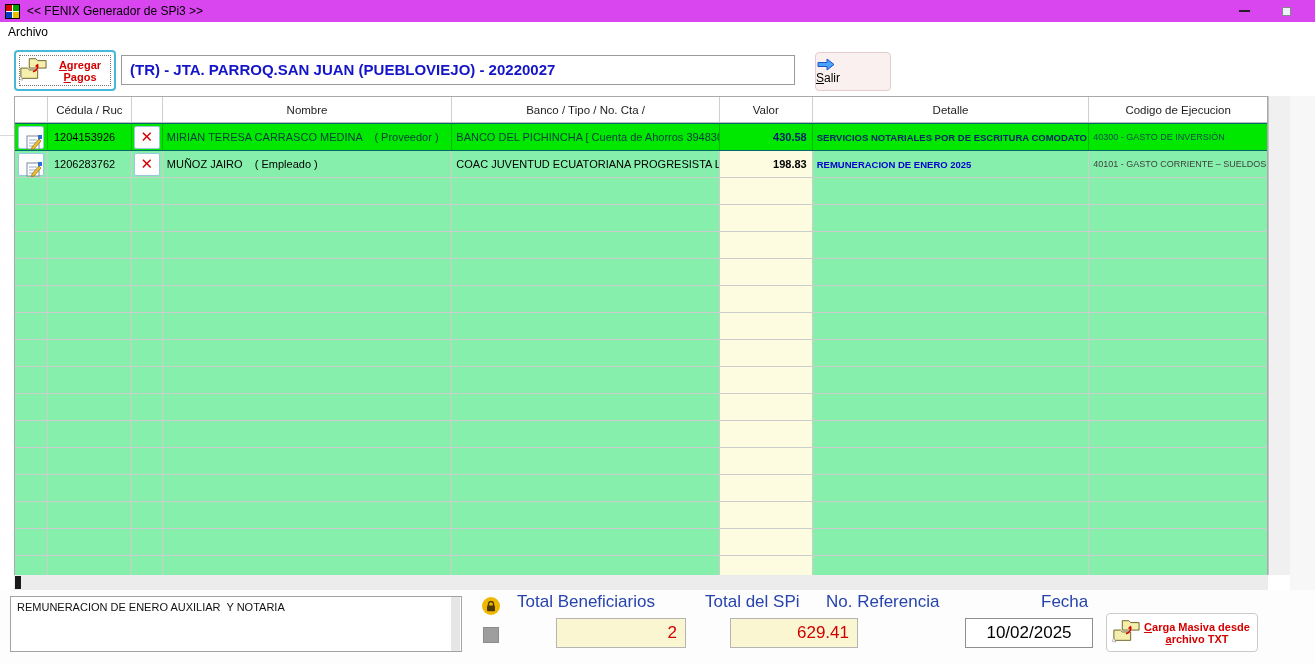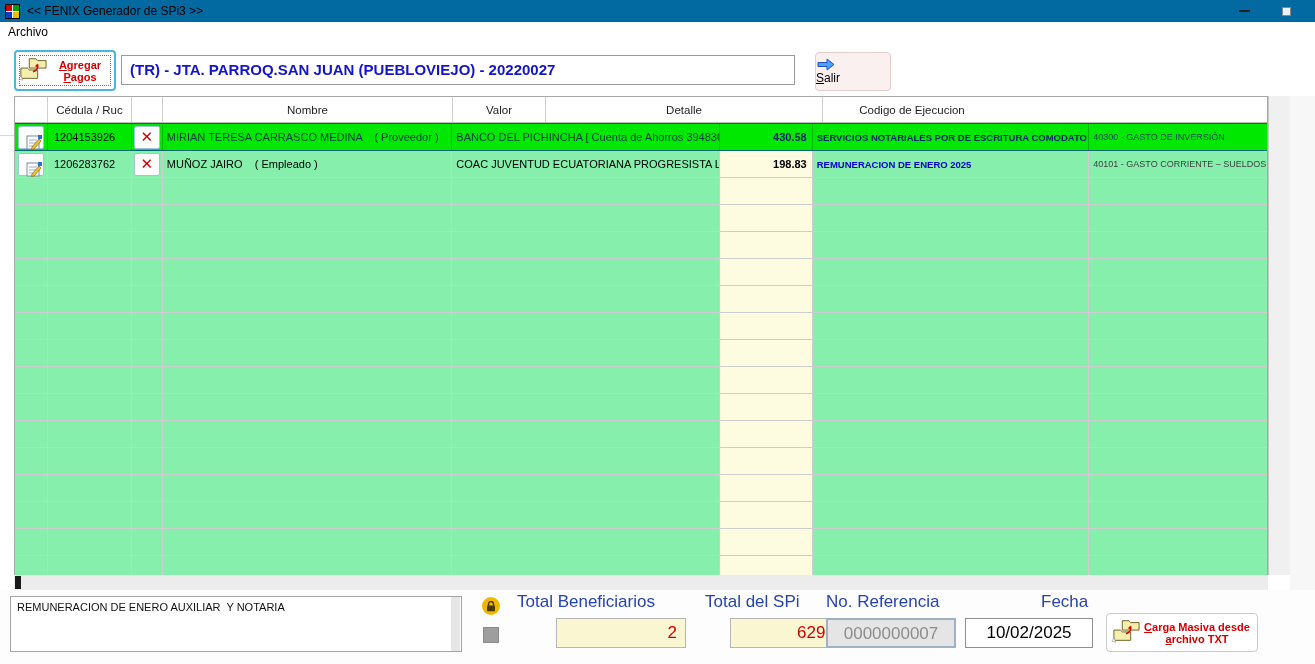--- a/index.html
+++ b/index.html
@@ -1,21 +1,21 @@
 <!DOCTYPE html>
 <html><head>
 <meta charset="utf-8">
 <style>
   * { margin:0; padding:0; box-sizing:border-box; }
   html,body { width:1315px; height:664px; }
   body { font-family:"Liberation Sans", sans-serif; background:#f5f5f5; position:relative; overflow:hidden; }
   .window { position:absolute; inset:0; background:#ffffff; }
 
   
-  .titlebar { position:absolute; left:0; top:0; width:1315px; height:22px; background:#0369a1; display:flex; align-items:center; }
+  .titlebar { position:absolute; left:0; top:0; width:1315px; height:22px; background:#d946ef; display:flex; align-items:center; }
   .app-icon { width:15px; height:15px; margin:0 7px 0 5px; position:relative; border:1px solid #000; background:#fff; }
   .app-icon div { position:absolute; width:6px; height:6px; }
   .app-icon .q1{left:0;top:0;background:#d40000;} .app-icon .q2{right:0;top:0;background:#00a000;}
   .app-icon .q3{left:0;bottom:0;background:#0040c0;} .app-icon .q4{right:0;bottom:0;background:#e8c000;}
   .title-text { font-size:12px; color:#000; }
   .win-controls { position:absolute; right:8px; top:0; height:22px; display:flex; }
   .win-btn { width:42px; height:22px; display:flex; align-items:center; justify-content:center; color:#333; }
   .minimize-glyph { width:11px; height:0; border-top:2px solid #222; }
   .restore-glyph { width:9px; height:9px; border:1px solid #888; position:relative; background:#e9f3f9; }
   .restore-glyph:before { content:""; position:absolute; left:2px; top:-4px; width:9px; height:9px; border:1px solid #aaa; z-index:-1; }
@@ -140,20 +140,21 @@
     </div>
     <div class="toolbar-sep"></div>
   </div>
 
   <div class="grid">
     <div class="grid-header">
       <div class="hc" style="width:33px"></div>
       <div class="hc" style="width:84px">Cédula / Ruc</div>
       <div class="hc" style="width:31px"></div>
       <div class="hc" style="width:290px">Nombre</div>
+      <div class="hc" style="width:268px">Banco / Tipo / No. Cta /</div>
       <div class="hc" style="width:93px">Valor</div>
       <div class="hc" style="width:277px">Detalle</div>
       <div class="hc" style="width:178px; border-right:none">Codigo de Ejecucion</div>
     </div>
     <div class="grid-body">
         <div class="grow row-selected">
       <div class="c col-icon">
         <div class="mini-btn"><span>
   <svg width="17" height="16" viewBox="0 0 17 16">
     <rect x="1" y="2" width="12" height="13" fill="#fff" stroke="#7a8aa0"></rect>
@@ -428,21 +429,20 @@
     </div>
     <div class="gray-square"></div>
 
     <span class="blue-lbl lbl-benef">Total Beneficiarios</span>
     <div class="f-field fld-yellow fld-benef">2</div>
 
     <span class="blue-lbl lbl-spi">Total del SPi</span>
     <div class="f-field fld-yellow fld-spi">629.41</div>
 
     <span class="blue-lbl lbl-ref">No. Referencia</span>
-    <div class="f-field fld-ref">0000000007</div>
 
     <span class="blue-lbl lbl-fecha">Fecha</span>
     <div class="f-field fld-fecha">10/02/2025</div>
 
     <div class="btn-carga">
       <span>
   <svg width="30" height="28" viewBox="0 0 32 30">
     <path d="M12 4 l7 0 2 2 9 0 0 8 -18 0 z" fill="#f5efae" stroke="#6b5d1e" stroke-width="1"></path>
     <path d="M3 14 l7 0 2 2 9 0 0 9 -18 0 z" fill="#f5efae" stroke="#6b5d1e" stroke-width="1"></path>
     <path d="M2 10 q4 -6 8 -2" fill="none" stroke="#fff" stroke-width="3"></path>

